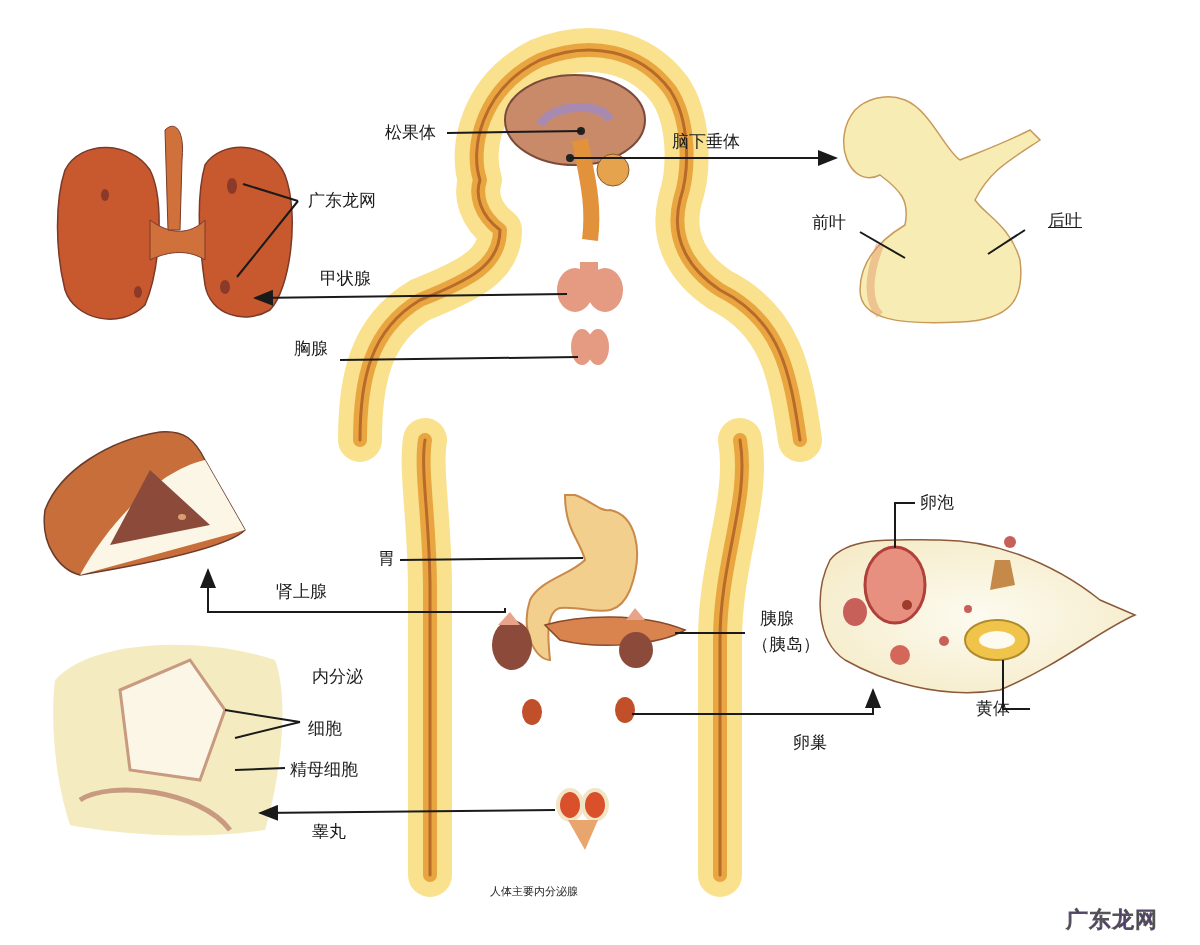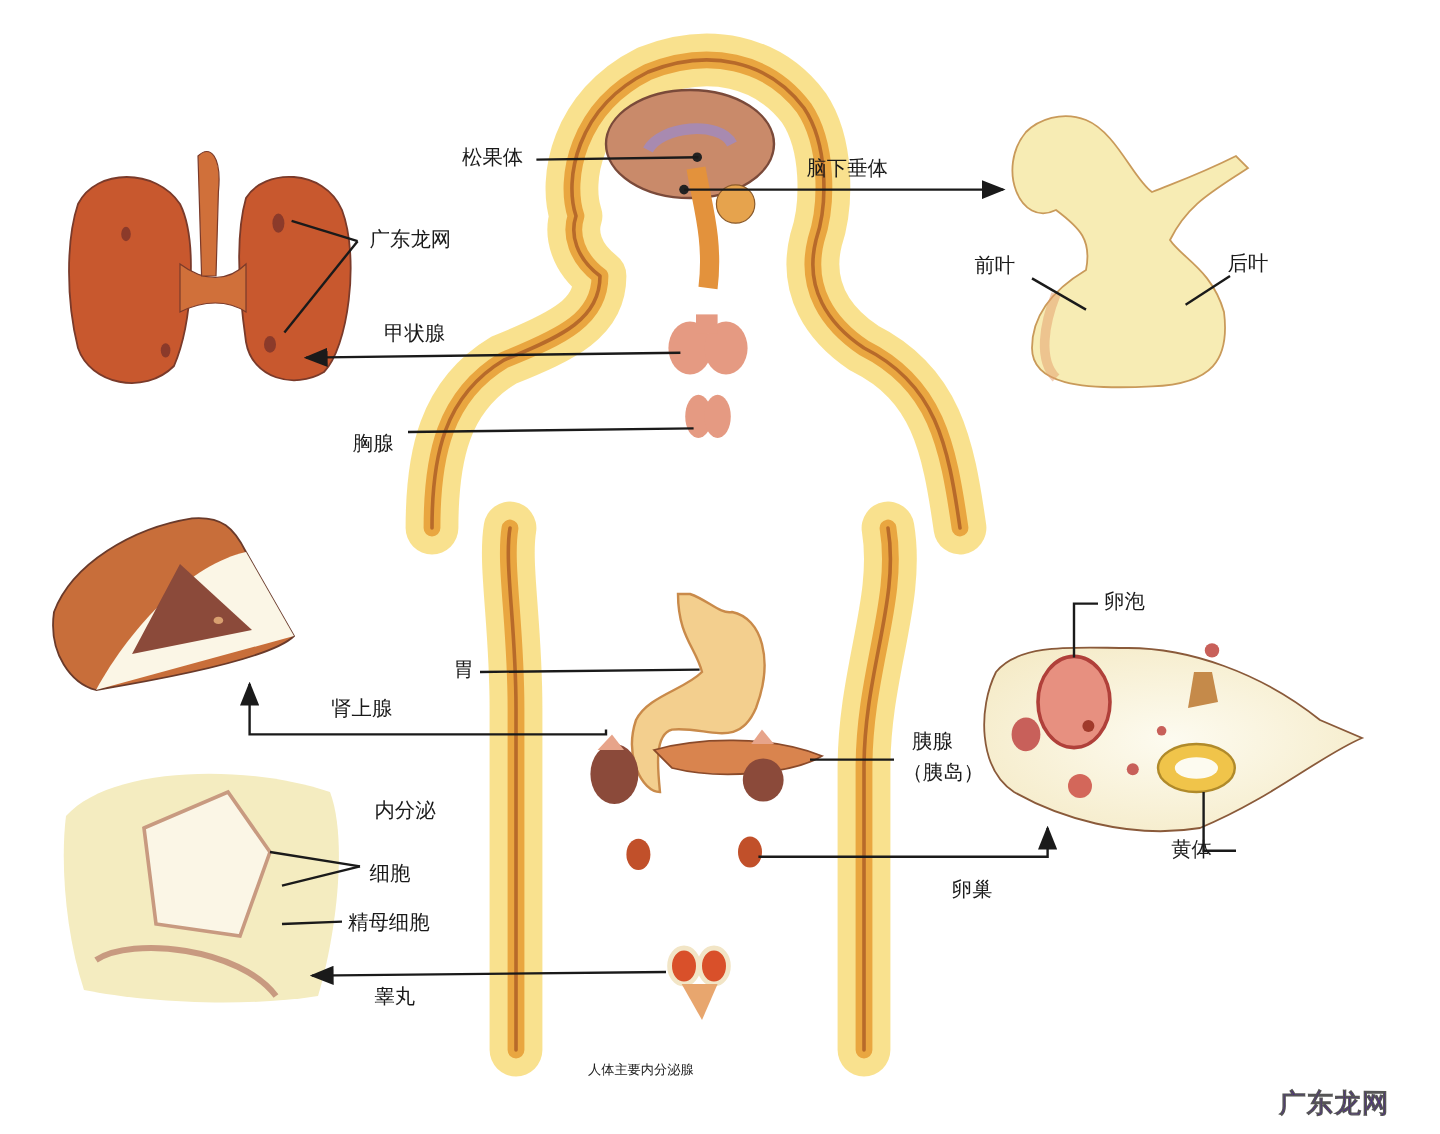--- a/index.html
+++ b/index.html
@@ -135,24 +135,24 @@
       <line x1="1025" y1="230" x2="988" y2="254"></line>
       <line x1="225" y1="710" x2="300" y2="722"></line>
       <line x1="235" y1="738" x2="300" y2="722"></line>
       <line x1="235" y1="770" x2="285" y2="768"></line>
     </g>
   </svg>
 
   <div class="lbl" style="left:385px;top:124px;">松果体</div>
   <div class="lbl" style="left:672px;top:133px;">脑下垂体</div>
   <div class="lbl" style="left:812px;top:214px;">前叶</div>
-  <div class="lbl" style="left:1023px;top:212px;">后叶</div>
+  <div class="lbl" style="left:1048px;top:212px;text-decoration:underline;">后叶</div>
   <div class="lbl" style="left:308px;top:192px;">广东龙网</div>
   <div class="lbl" style="left:320px;top:270px;">甲状腺</div>
-  <div class="lbl" style="left:294px;top:362px;">胸腺</div>
+  <div class="lbl" style="left:294px;top:340px;">胸腺</div>
   <div class="lbl" style="left:378px;top:550px;">胃</div>
   <div class="lbl" style="left:276px;top:583px;">肾上腺</div>
   <div class="lbl" style="left:760px;top:610px;">胰腺</div>
   <div class="lbl" style="left:752px;top:636px;text-align:center;">（胰岛）</div>
   <div class="lbl" style="left:920px;top:494px;">卵泡</div>
   <div class="lbl" style="left:976px;top:700px;">黄体</div>
   <div class="lbl" style="left:793px;top:722px;margin-top:12px;">卵巢</div>
   <div class="lbl" style="left:312px;top:668px;">内分泌</div>
   <div class="lbl" style="left:308px;top:720px;">细胞</div>
   <div class="lbl" style="left:290px;top:761px;">精母细胞</div>

